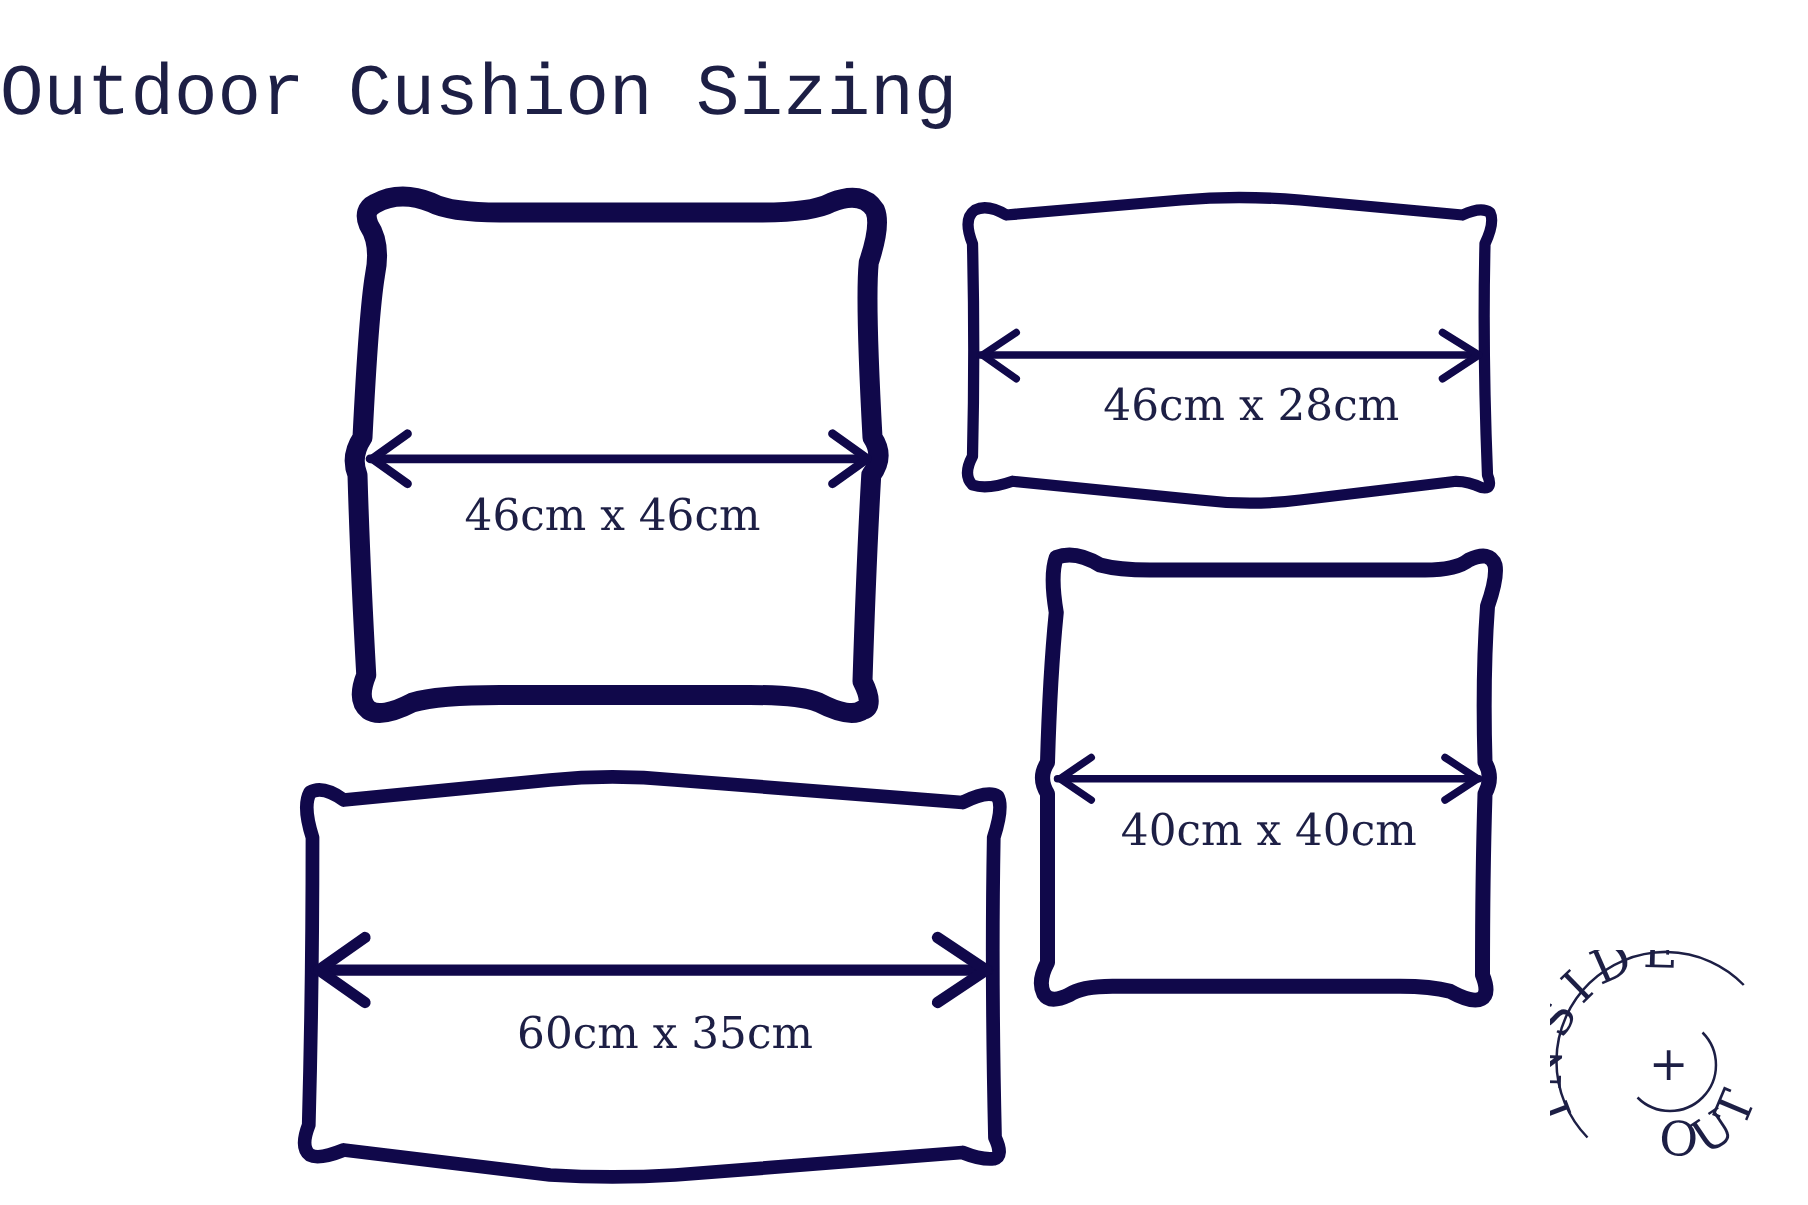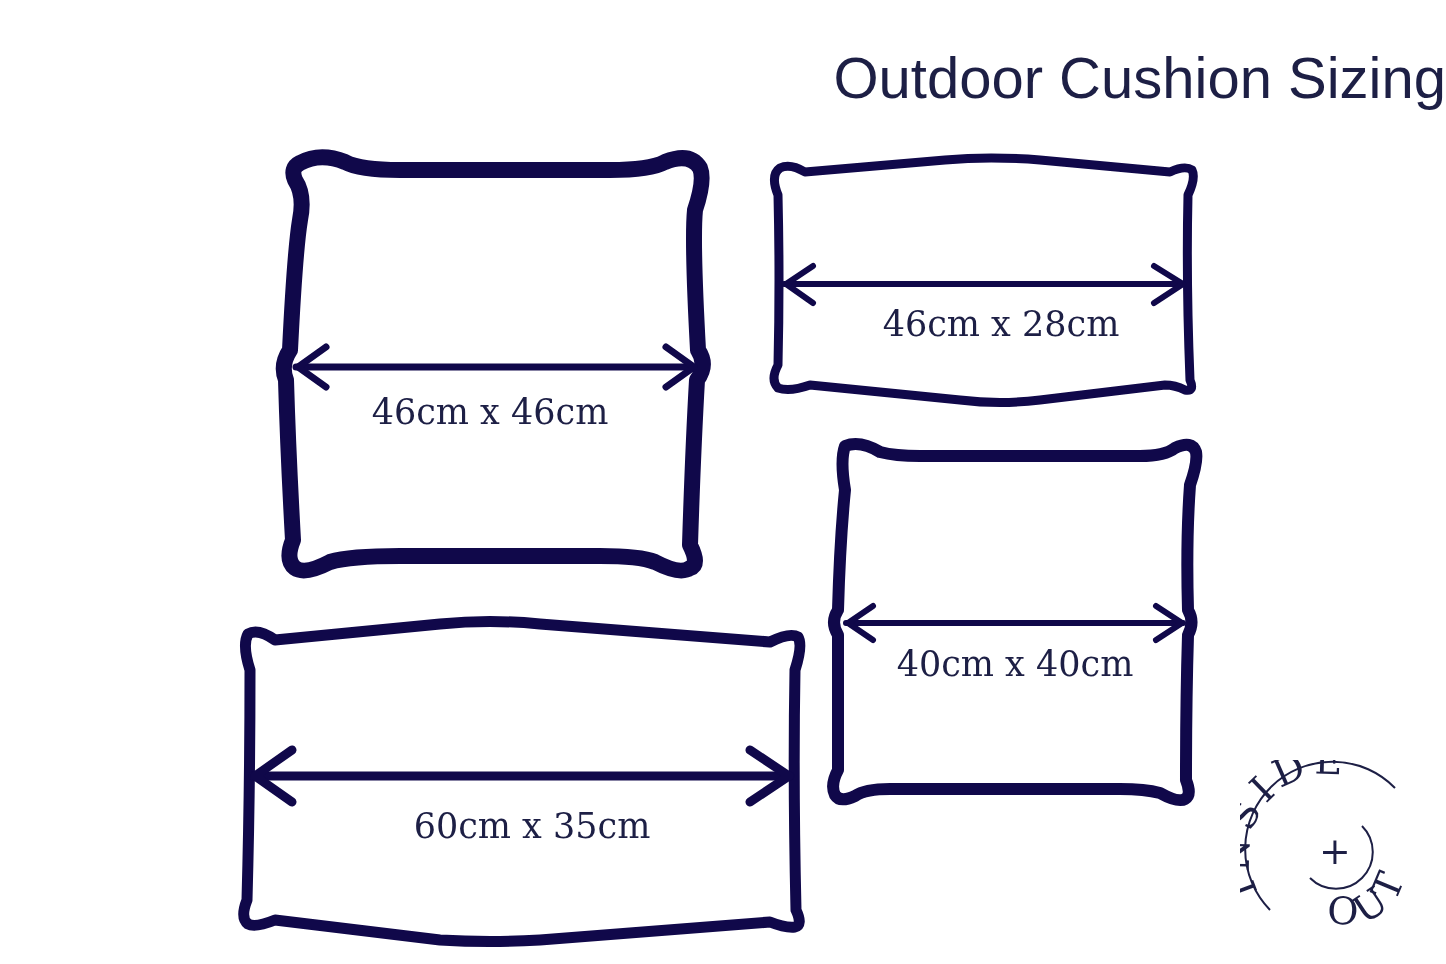--- a/index.html
+++ b/index.html
@@ -1,17 +1,17 @@
 <!DOCTYPE html>
 <html><head>
 <meta charset="utf-8">
 <style>
   html, body { margin:0; padding:0; background:#ffffff; }
   body { width:1446px; height:964px; position:relative; overflow:hidden; font-family:"DejaVu Serif", serif; }
-  .title { position:absolute; left:0; width:1446px; top:44px; text-align:right; font-size:58px; color:#1d1f45; font-family:Liberation Sans, sans-serif; letter-spacing:0px; }
+  .title { position:absolute; left:0; width:1446px; top:44px; text-align:left; font-size:58px; color:#1d1f45; font-family:Liberation Mono, monospace; letter-spacing:0px; }
   svg.canvas { position:absolute; left:0; top:0; }
   .outline { fill:none; stroke-linejoin:round; stroke-linecap:round; }
   .label { font-family:"DejaVu Serif", serif; font-size:35px; fill:#1d1f45; text-anchor:middle; }
   .logo { position:absolute; left:1240px; top:760px; width:190px; height:180px; }
   .logo text { font-family:"DejaVu Serif", serif; font-size:38px; fill:#1d1f45; }
 </style>
 </head>
 <body>
 
 <div class="title">Outdoor Cushion Sizing</div>

